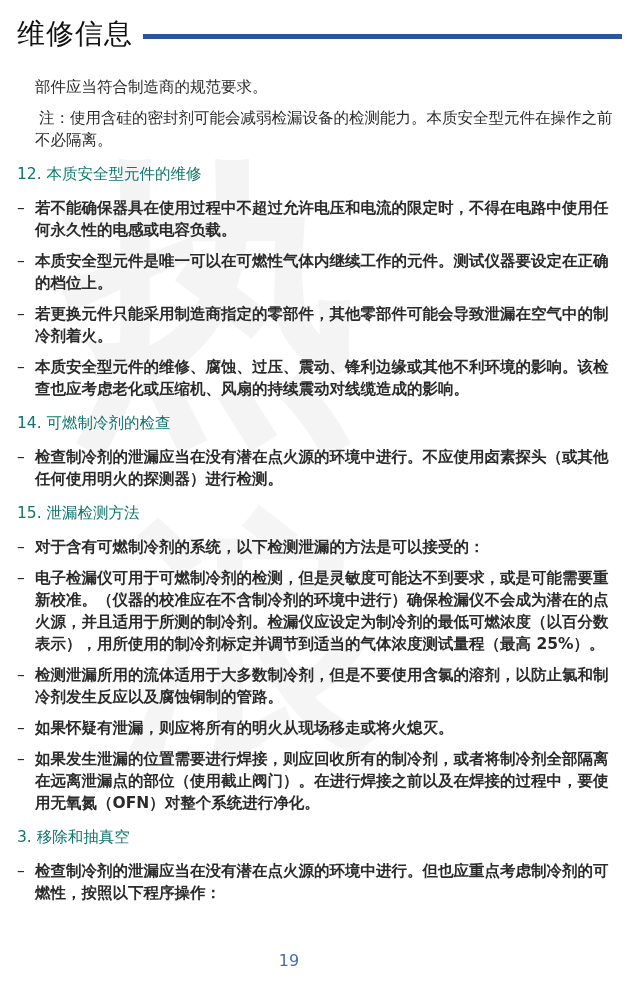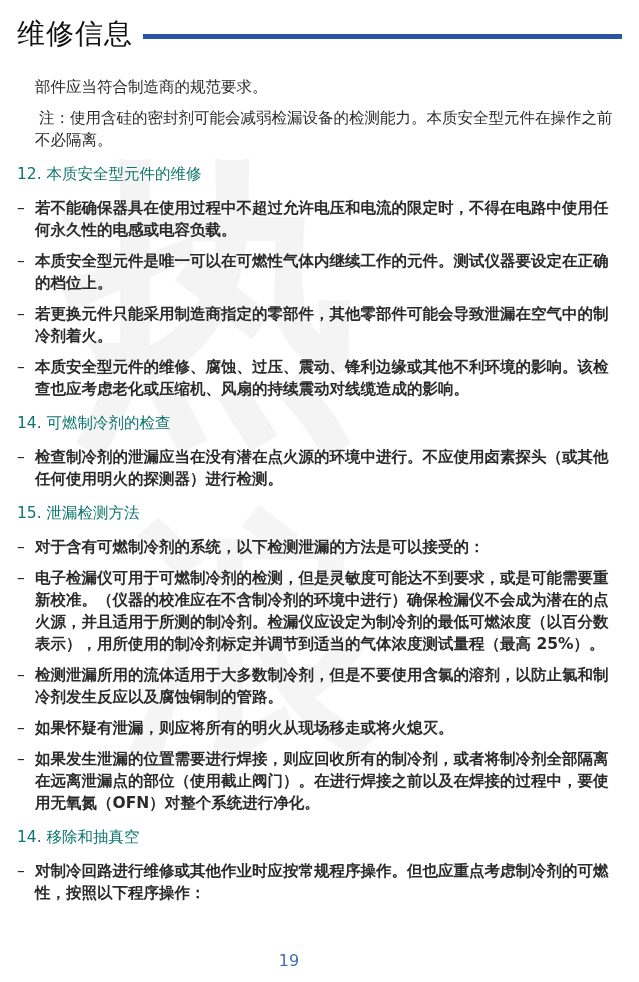--- a/index.html
+++ b/index.html
@@ -102,22 +102,22 @@
       </div>
     <div class="item">
         <span class="dash">–</span>
         <span class="txt">如果怀疑有泄漏，则应将所有的明火从现场移走或将火熄灭。</span>
       </div>
     <div class="item">
         <span class="dash">–</span>
         <span class="txt">如果发生泄漏的位置需要进行焊接，则应回收所有的制冷剂，或者将制冷剂全部隔离在远离泄漏点的部位（使用截止阀门）。在进行焊接之前以及在焊接的过程中，要使用无氧氮（OFN）对整个系统进行净化。</span>
       </div>
 
-    <div class="sec">14. 移除和抽真空</div>
+    <div class="sec">3. 移除和抽真空</div>
     <div class="item">
         <span class="dash">–</span>
-        <span class="txt">对制冷回路进行维修或其他作业时应按常规程序操作。但也应重点考虑制冷剂的可燃性，按照以下程序操作：</span>
+        <span class="txt">检查制冷剂的泄漏应当在没有潜在点火源的环境中进行。但也应重点考虑制冷剂的可燃性，按照以下程序操作：</span>
       </div>
   </div>
 
   <div class="page-number">19</div>
   <div class="zhihu">知乎 @热浪</div>
 </div>
 
 </body></html>

